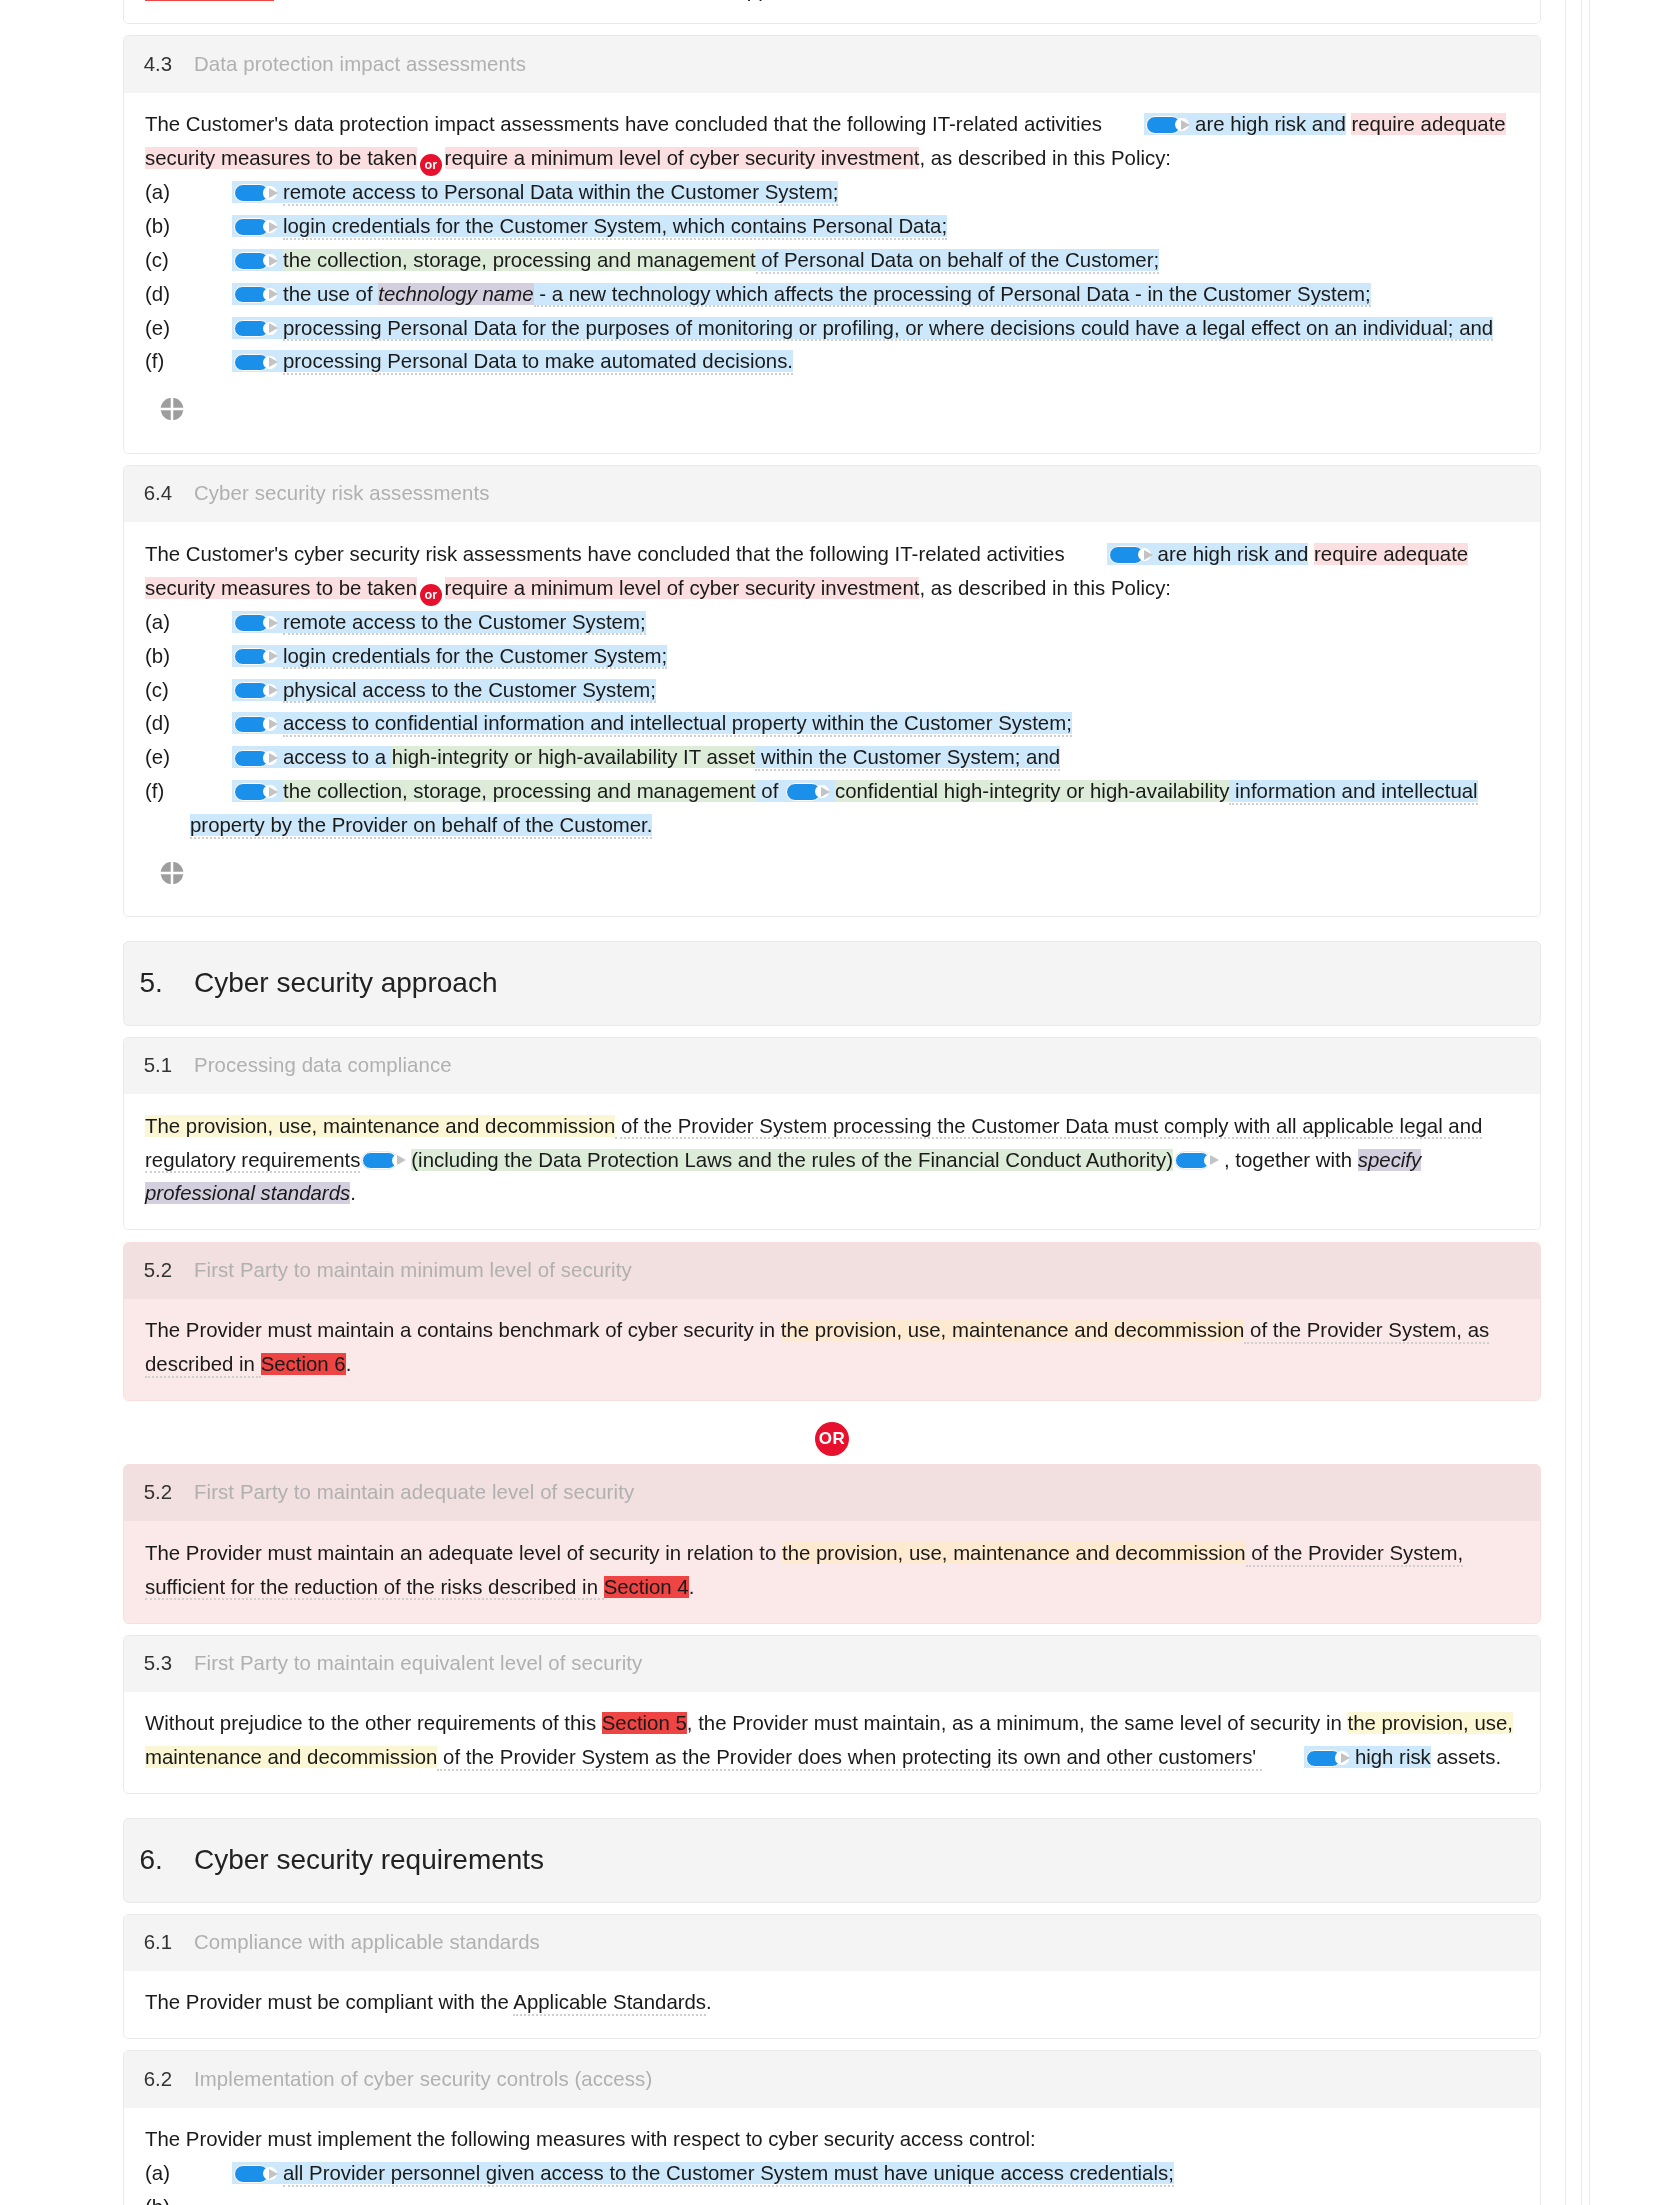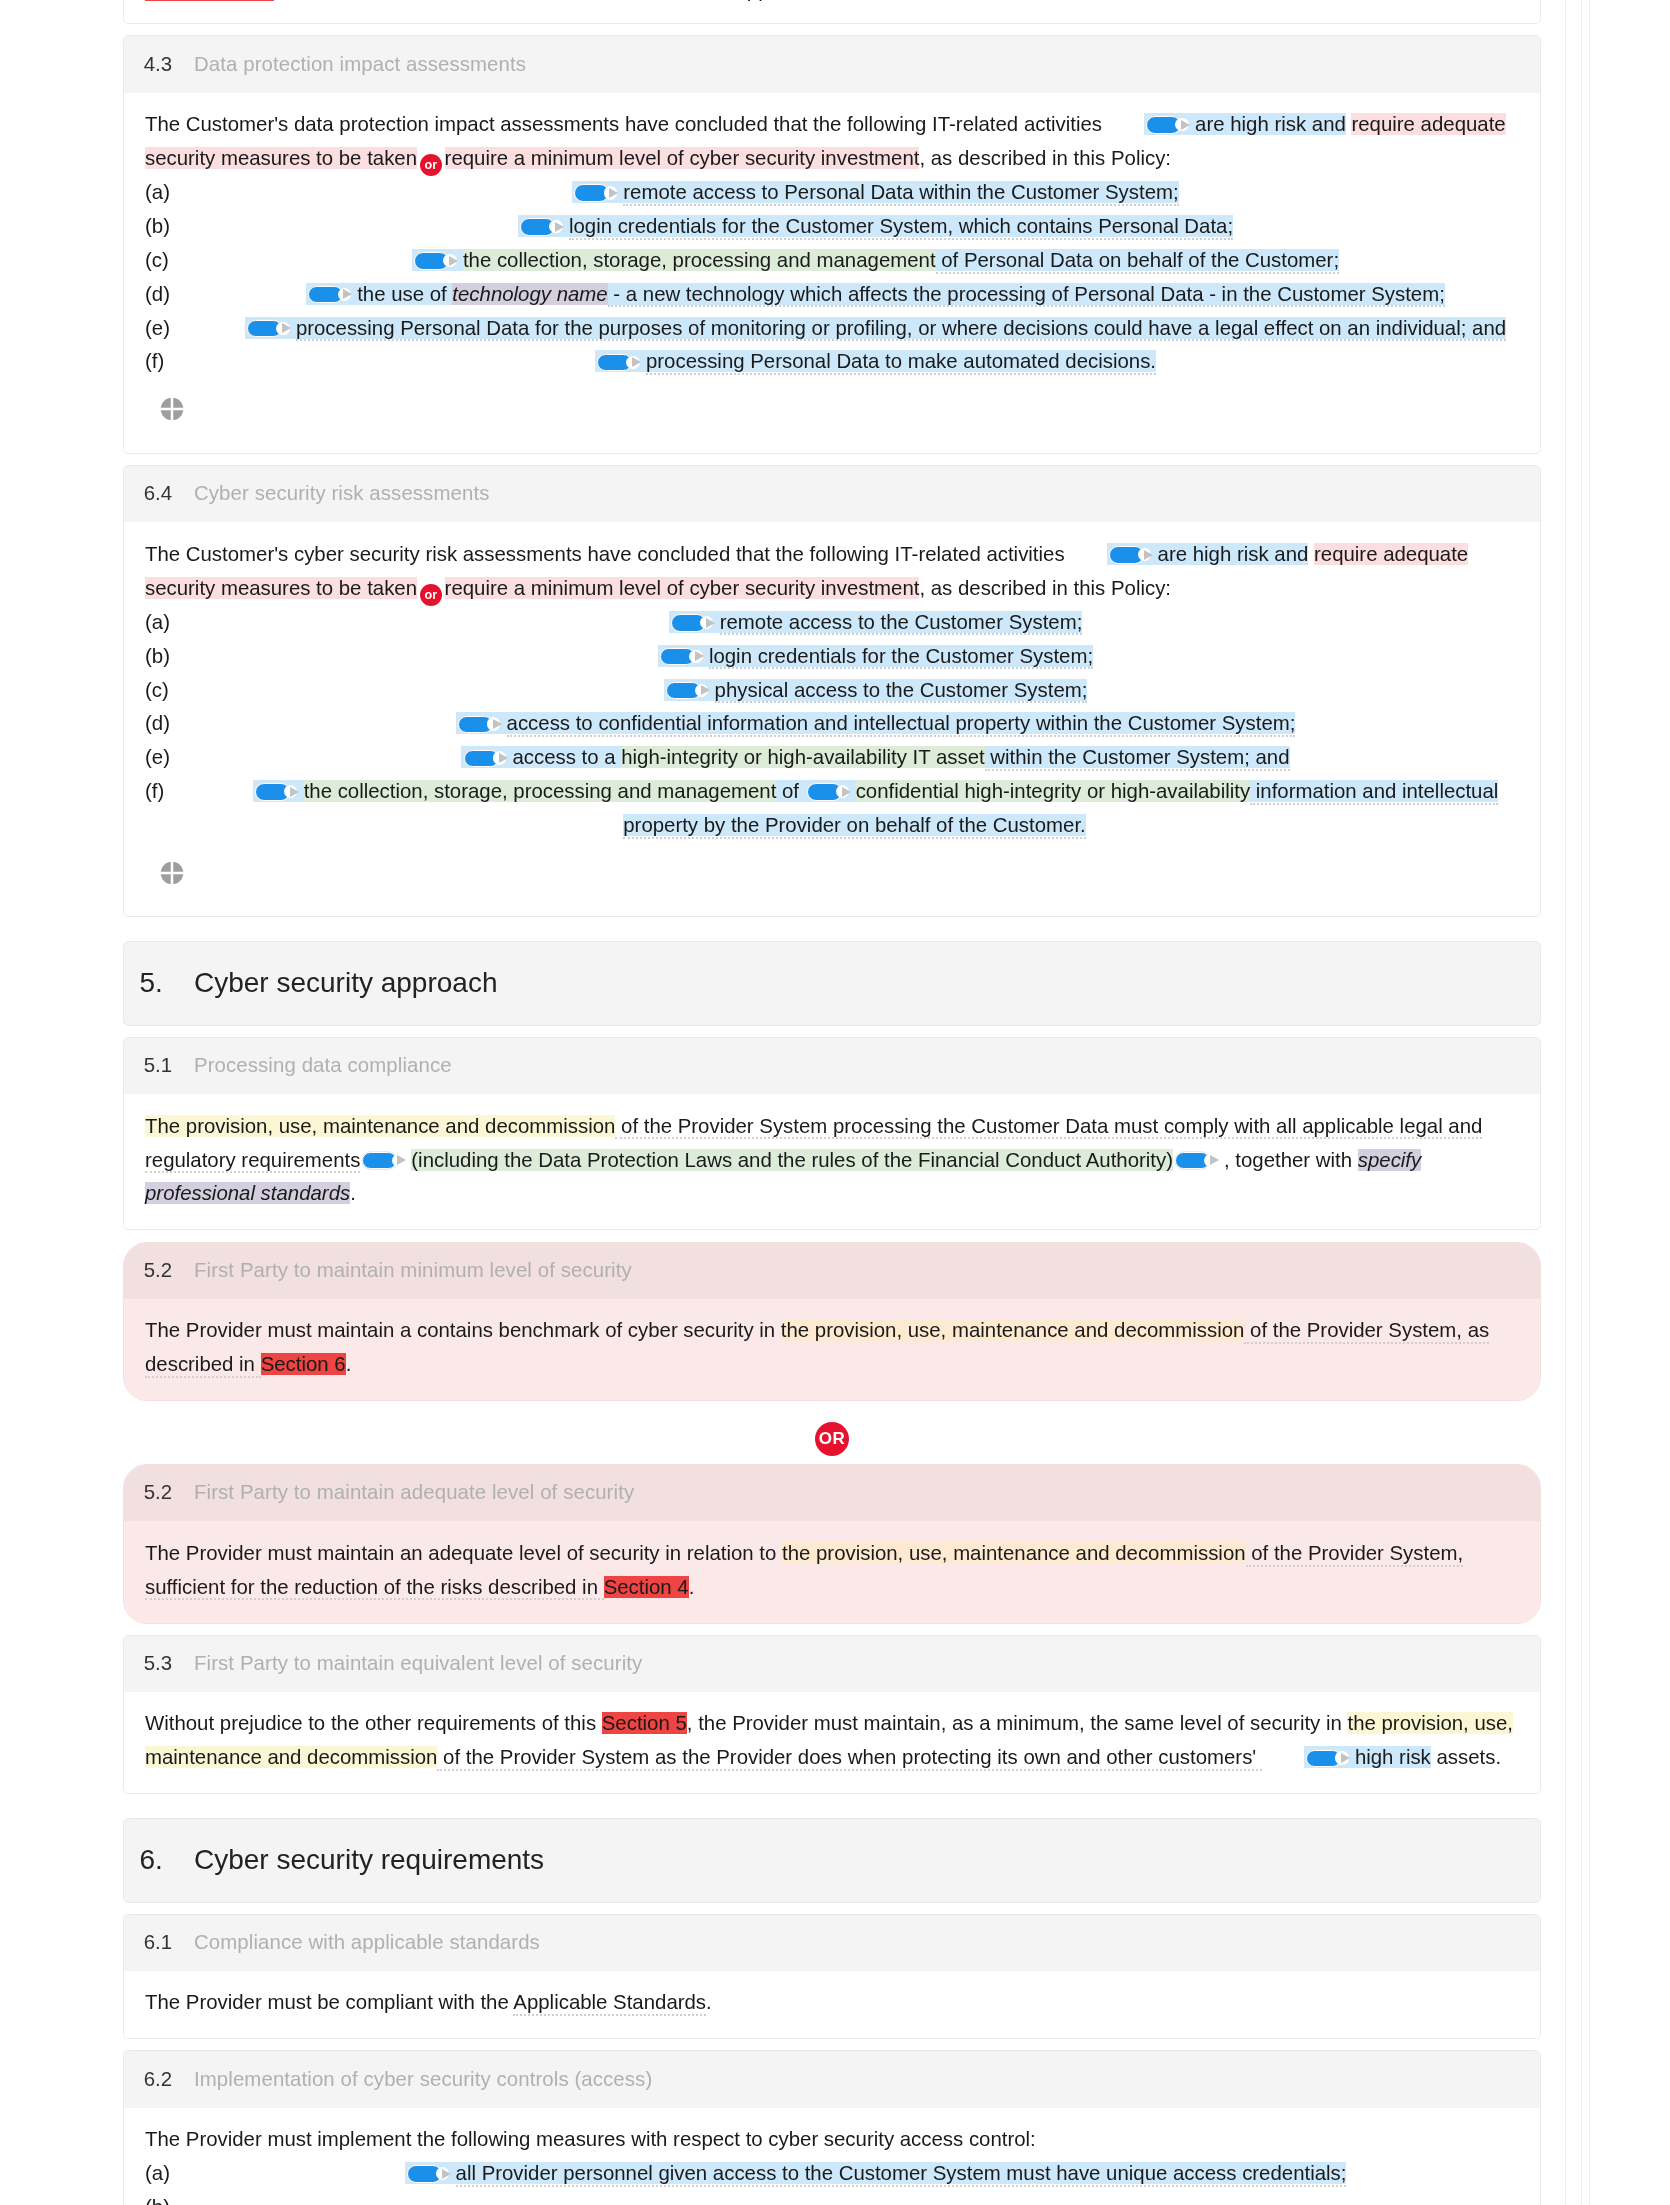--- a/index.html
+++ b/index.html
@@ -31,21 +31,21 @@
   }
 
   
   .card {
     background: #ffffff;
     border: 1.4px solid #e9e9e9;
     border-radius: 5.6px;
     margin-bottom: 11.2px;
     overflow: hidden;
   }
-  .card.pink { border-color: #f4dede; border-radius: 24px; }
+  .card.pink { border-color: #f4dede; }
 
   .clause-head {
     background: #f4f4f4;
     padding: 11.2px 0 11.2px 0;
     display: flex;
     align-items: baseline;
   }
   .card.pink .clause-head { background: #f2dfe0; }
 
   .clause-num {
@@ -96,21 +96,21 @@
   .lst li {
     display: flex;
     align-items: flex-start;
     margin: 0;
   }
   .marker {
     width: 45px;
     flex: 0 0 auto;
     color: #1a1a1a;
   }
-  .li-text { flex: 1 1 auto; text-align: center; }
+  .li-text { flex: 1 1 auto; }
 
   
   .hl-blue   { background: #cde8fa; margin-left: 42px; }
   .hl-pink   { background: #fbdedf; }
   .hl-green  { background: #ddecd9; }
   .hl-yellow { background: #fbf7d4; }
   .hl-orange { background: #fdead0; }
   .hl-purple { background: #d4cfdf; }
   .hl-gray   { background: #ef4444; }
 

